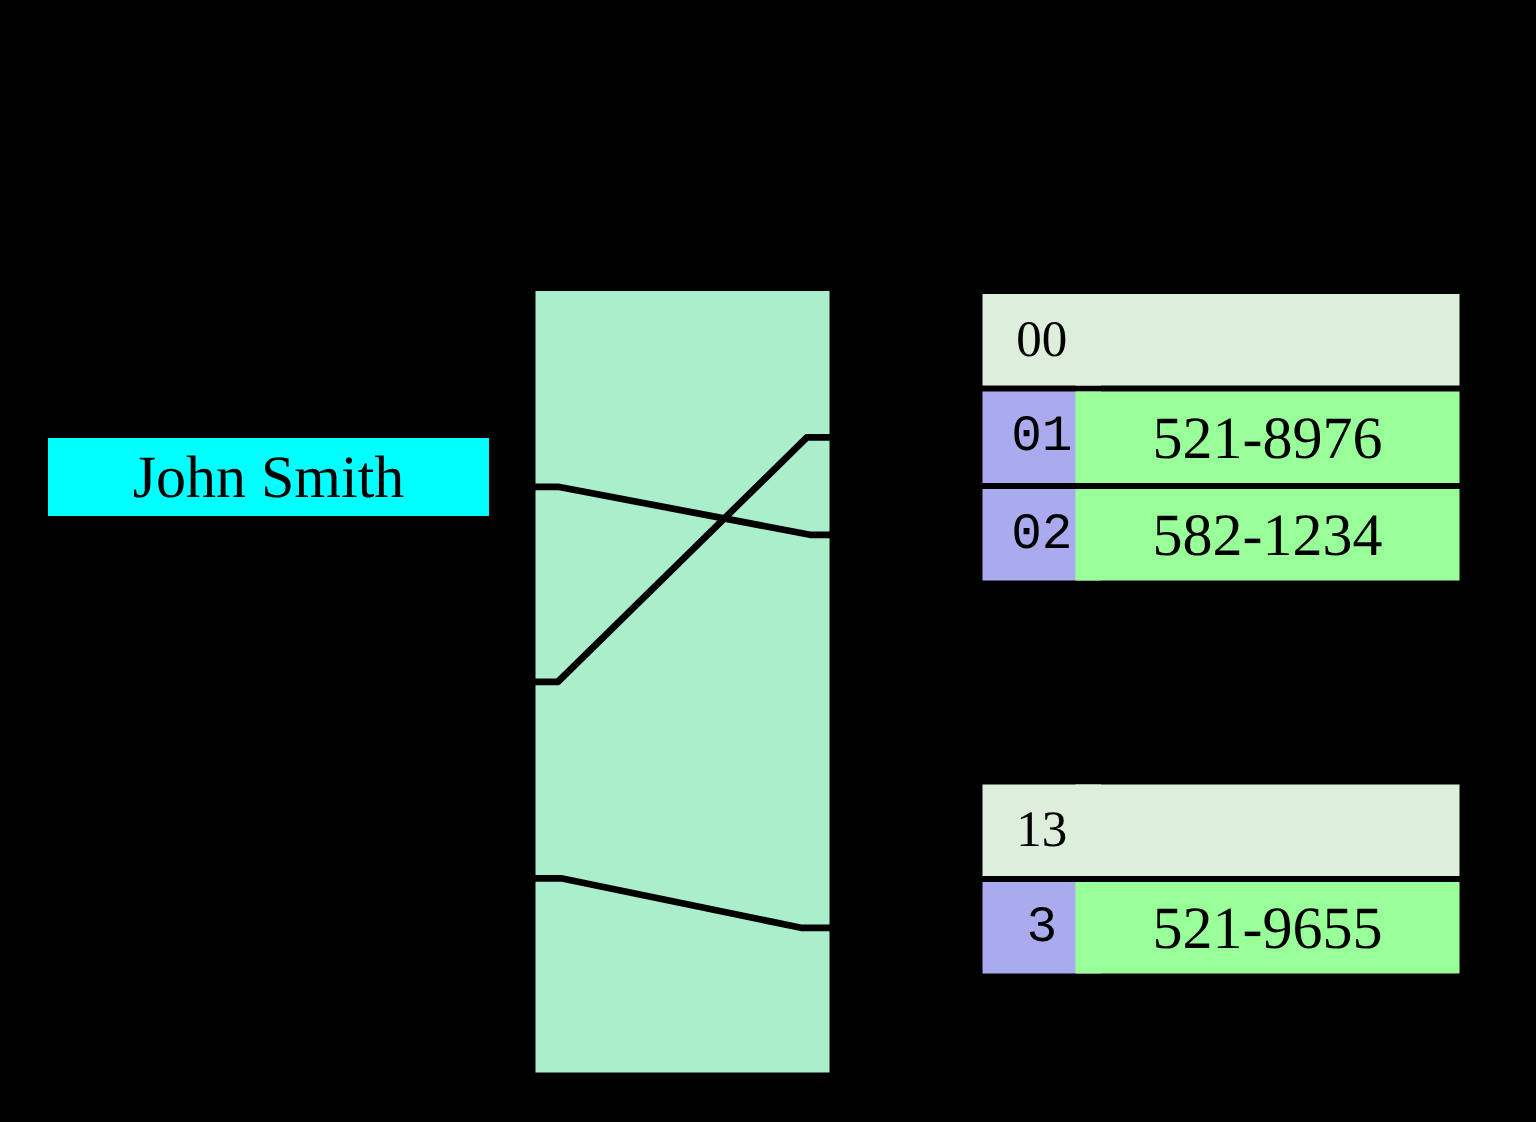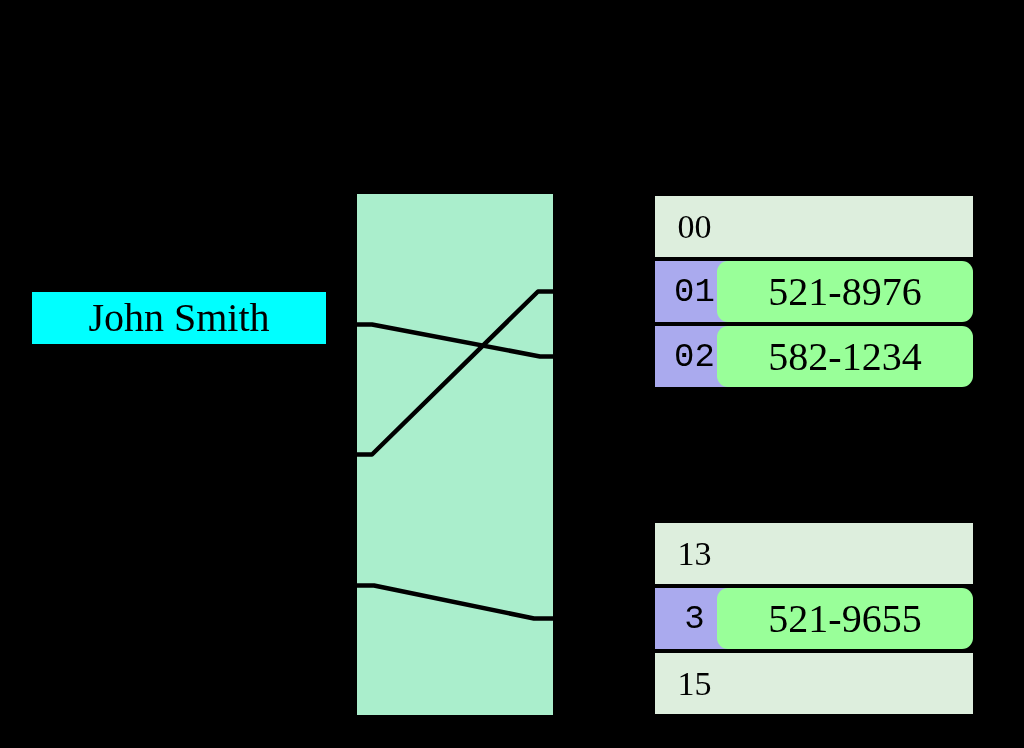--- a/index.html
+++ b/index.html
@@ -76,21 +76,21 @@
     width: 256px;
     height: 61px;
     background: var(--cell, #DDEEDD);
     display: flex;
     align-items: center;
     justify-content: center;
     font-size: 40px;
     line-height: 1;
   }
   .bucket-row.hit .idx { background: var(--idx-hit, #AAAAEE); font-family: Liberation Mono, monospace; }
-  .bucket-row.hit .val { background: var(--val-hit, #99FF99); border-radius: 11px; }
+  .bucket-row.hit .val { background: var(--val-hit, #99FF99); }
 </style>
 </head>
 <body>
 
 <div class="canvas" style="--bg: #000000; --key-box: #00FFFF; --hash-box: #AAEECC; --cell: #DDEEDD; --idx-hit: #AAAAEE; --val-hit: #99FF99; --connector: #000000; --text: #000000;">
 
   <div class="hash-box"></div>
 
   <svg class="connectors" width="1024" height="748" viewBox="0 0 1024 748">
     <polyline points="326,324.5 372,324.5 540,356.5 645,356.5"></polyline>
@@ -116,18 +116,14 @@
   </div>
 
   <div class="bucket-row" style="top:523px">
     <div class="idx">13</div>
     <div class="val"></div>
   </div>
   <div class="bucket-row hit" style="top:588px">
     <div class="idx">3</div>
     <div class="val">521-9655</div>
   </div>
-  <div class="bucket-row" style="top:653px">
-    <div class="idx">15</div>
-    <div class="val"></div>
-  </div>
 
 </div>
 
 </body></html>

